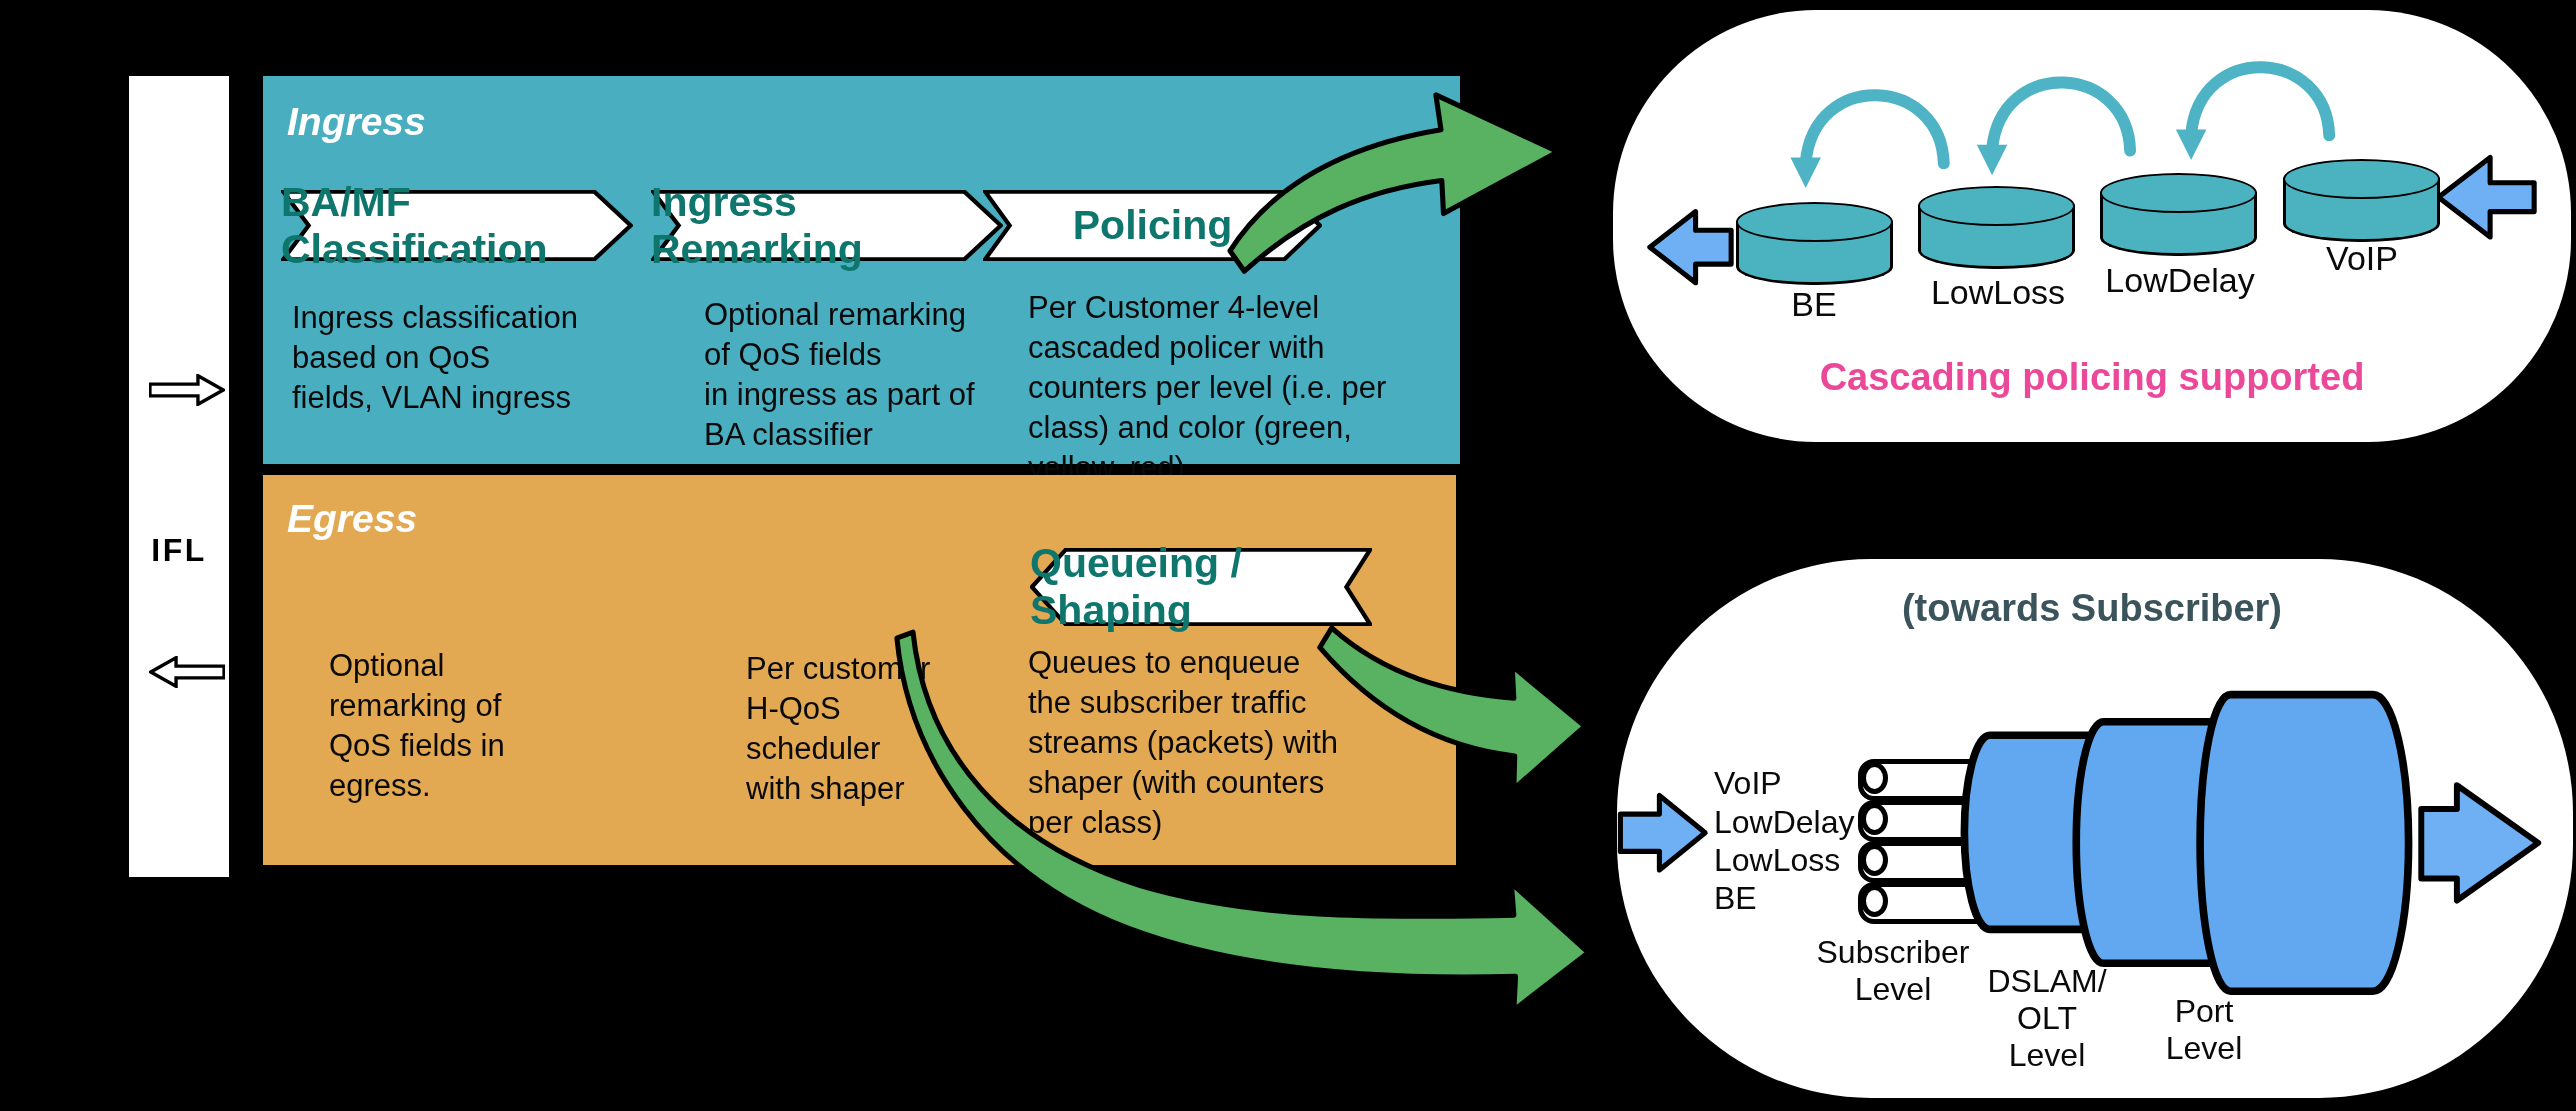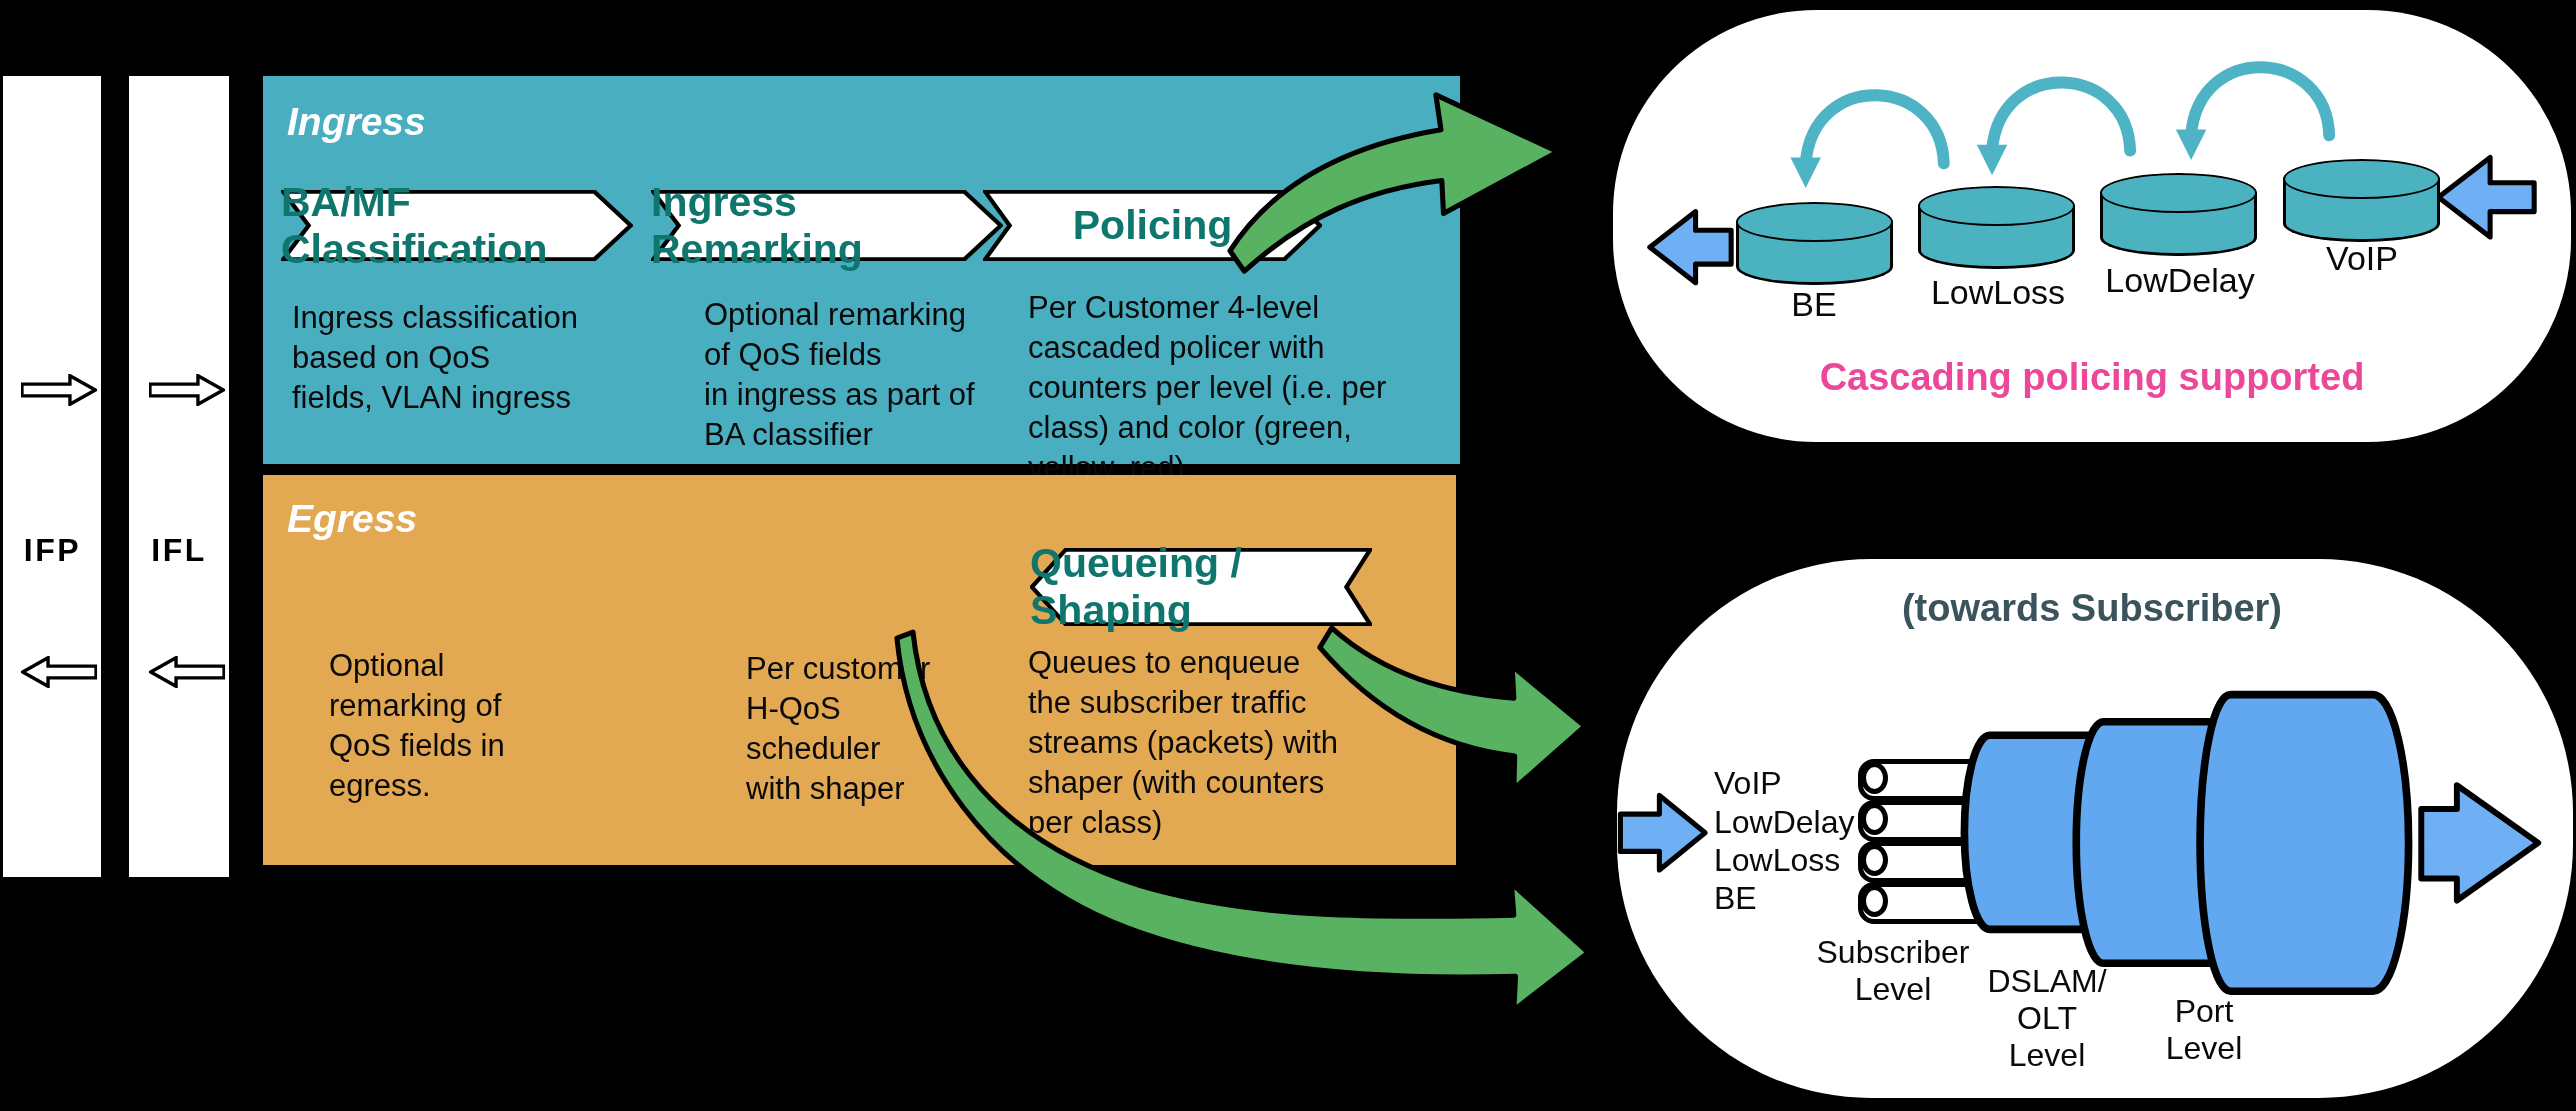--- a/index.html
+++ b/index.html
@@ -38,29 +38,20 @@
   .tube{position:absolute;width:137px;height:32px;background:#fff;border:5.1px solid #000;border-radius:16px;}
   .tube::before{content:"";position:absolute;left:-1.7px;top:-1.7px;width:17px;height:22px;
                 background:#fff;border:5.1px solid #000;border-radius:50%;}
   svg{display:block;}
 </style>
 </head>
 <body>
 
 <div id="canvas">
 
-  <div class="ifbar" style="left:3.4px;width:98px;">
-    <svg class="abs" style="left:18px;top:298px;" width="76" height="32" viewBox="0 0 90 38">
-      <polygon points="1,12 58,12 58,2 88,19 58,36 58,26 1,26" fill="#fff" stroke="#000" stroke-width="4"></polygon>
-    </svg>
-    <div class="iflabel">IFP</div>
-    <svg class="abs" style="left:18px;top:580px;" width="76" height="32" viewBox="0 0 90 38">
-      <polygon points="89,12 32,12 32,2 2,19 32,36 32,26 89,26" fill="#fff" stroke="#000" stroke-width="4"></polygon>
-    </svg>
-  </div>
 
   <div class="ifbar" style="left:129px;width:100px;">
     <svg class="abs" style="left:19.5px;top:298px;" width="76" height="32" viewBox="0 0 90 38">
       <polygon points="1,12 58,12 58,2 88,19 58,36 58,26 1,26" fill="#fff" stroke="#000" stroke-width="4"></polygon>
     </svg>
     <div class="iflabel">IFL</div>
     <svg class="abs" style="left:19.5px;top:580px;" width="76" height="32" viewBox="0 0 90 38">
       <polygon points="89,12 32,12 32,2 2,19 32,36 32,26 89,26" fill="#fff" stroke="#000" stroke-width="4"></polygon>
     </svg>
   </div>

